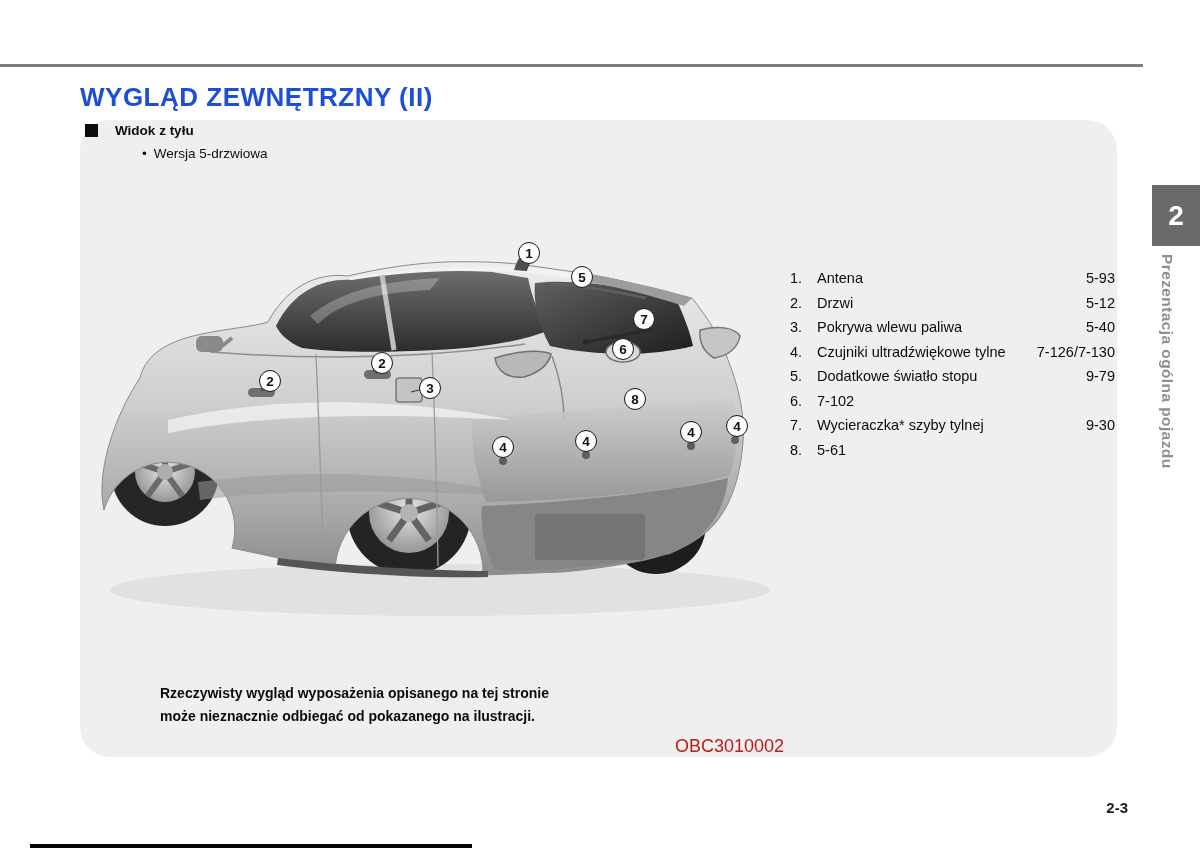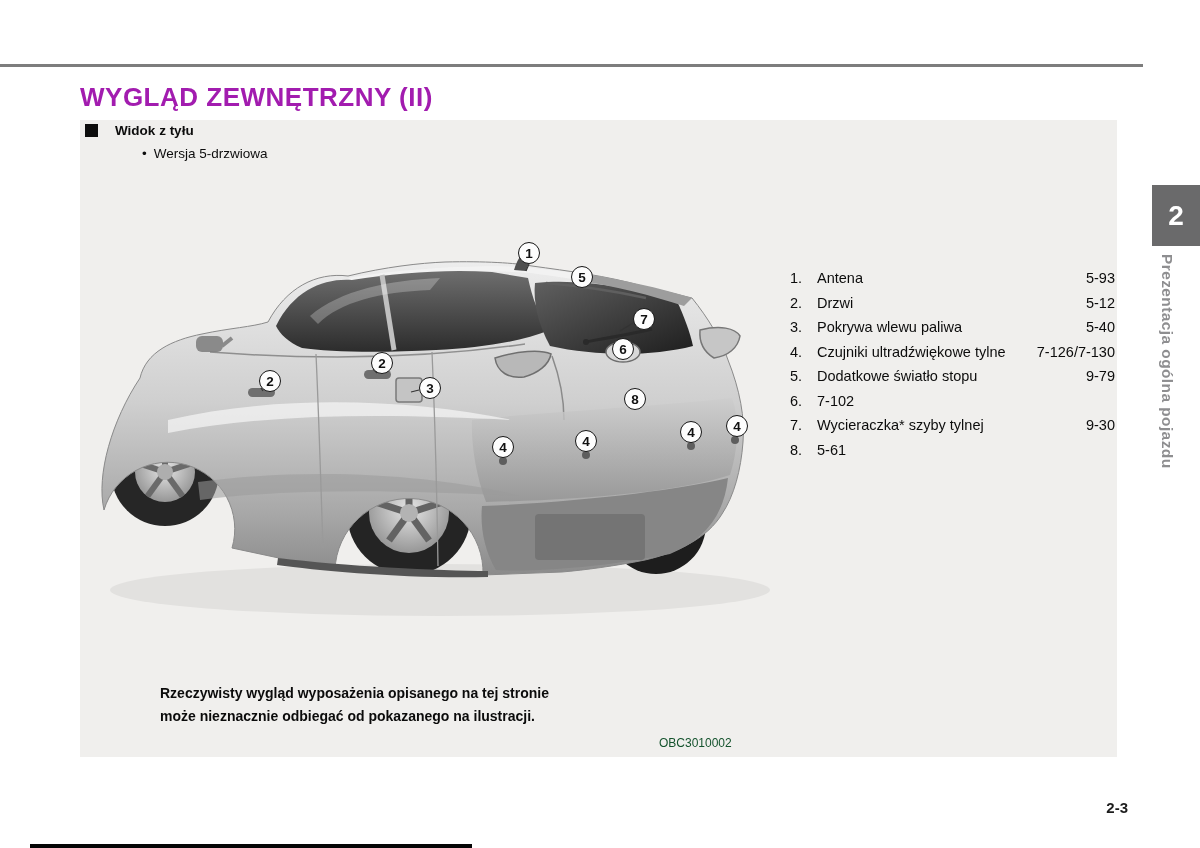--- a/index.html
+++ b/index.html
@@ -1,38 +1,38 @@
 <!DOCTYPE html>
 <html><head>
 <meta charset="utf-8">
 <style>
   html,body{margin:0;padding:0;background:#fff;}
   .page{position:relative;width:1200px;height:848px;background:#ffffff;
         font-family:"Liberation Sans",sans-serif;overflow:hidden;color:#111;}
   .top-rule{position:absolute;left:0;top:64px;width:1143px;height:3px;background:#7d7d7d;}
   .page-title{position:absolute;left:80px;top:82px;margin:0;font-size:26px;font-weight:bold;
-        letter-spacing:.5px;color:#a21caf;white-space:nowrap;}
-  .panel{position:absolute;left:80px;top:120px;width:1037px;height:637px;background:#f0efed;}
+        letter-spacing:.5px;color:#1d4ed8;white-space:nowrap;}
+  .panel{position:absolute;left:80px;top:120px;width:1037px;height:637px;background:#f0efed;border-radius:30px;}
   .section-head{position:absolute;left:5px;top:3px;display:flex;align-items:center;gap:17px;
         font-size:13.5px;font-weight:600;color:#0d0d0d;}
   .sq{width:13px;height:13px;background:#0d0d0d;display:inline-block;}
   .sub-head{position:absolute;left:62px;top:26px;font-size:13.5px;color:#0d0d0d;}
   .sub-head .blt{margin-right:7px;}
   .car-svg{position:absolute;left:0;top:0;}
   .callout{position:absolute;width:22px;height:22px;border:1.4px solid #161616;border-radius:50%;
         background:#fdfdfd;box-sizing:border-box;display:flex;align-items:center;justify-content:center;
         font-size:13.5px;font-weight:bold;color:#111;z-index:5;}
   .parts-list{position:absolute;left:710px;top:146px;width:325px;}
   .part-row{display:flex;align-items:center;height:24.5px;font-size:14.5px;color:#0c0c0c;}
   .pnum{width:27px;flex:0 0 27px;}
   .plabel{flex:1;white-space:nowrap;}
   .ppage{text-align:left;white-space:nowrap;}
   .note{position:absolute;left:80px;top:562px;width:540px;text-align:left;
         font-size:14px;font-weight:bold;color:#0b0b0b;line-height:23px;}
-  .figure-code{position:absolute;left:579px;top:616px;font-size:12px;color:#14532d;}
+  .figure-code{position:absolute;left:595px;top:616px;font-size:18px;color:#b91c1c;}
   .chapter-tab{position:absolute;left:1152px;top:185px;width:48px;height:61px;background:#6a6a6b;
         display:flex;align-items:center;justify-content:center;color:#fff;
         font-size:28px;font-weight:bold;}
   .chapter-title-vertical{position:absolute;left:1158px;top:254px;height:240px;
         writing-mode:vertical-rl;font-size:15.5px;font-weight:600;color:#8e8e90;
         letter-spacing:.4px;white-space:nowrap;}
   .page-number{position:absolute;right:72px;top:799px;font-size:15px;font-weight:600;color:#1c1c1c;}
   .bottom-bar{position:absolute;left:30px;top:844px;width:442px;height:4px;background:#050505;}
 </style>
 </head>

